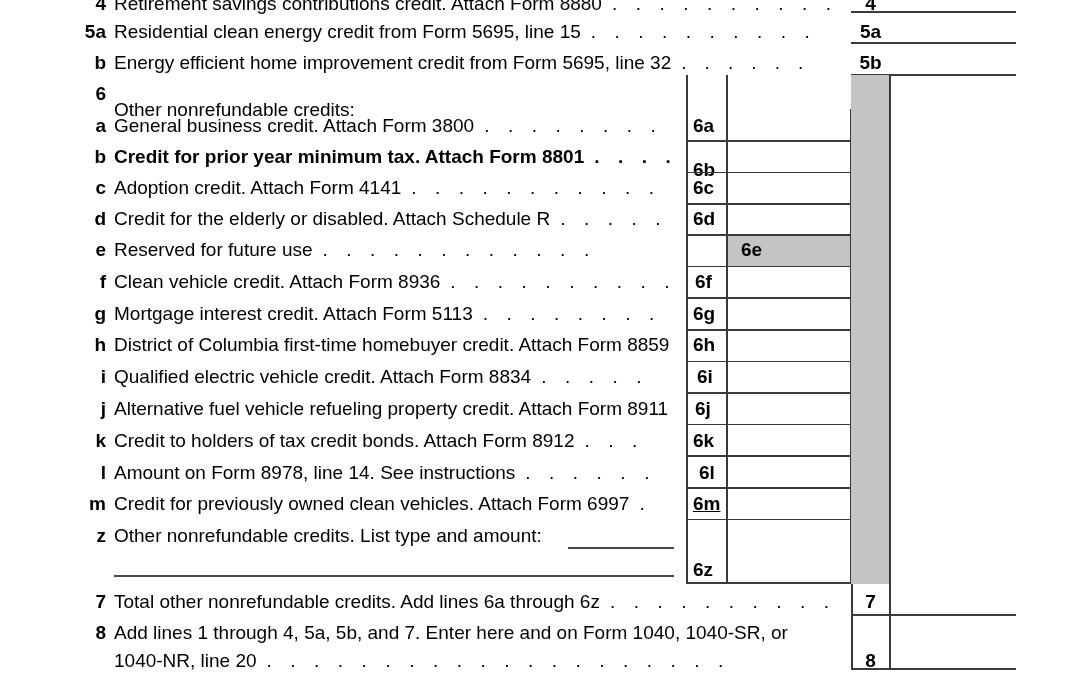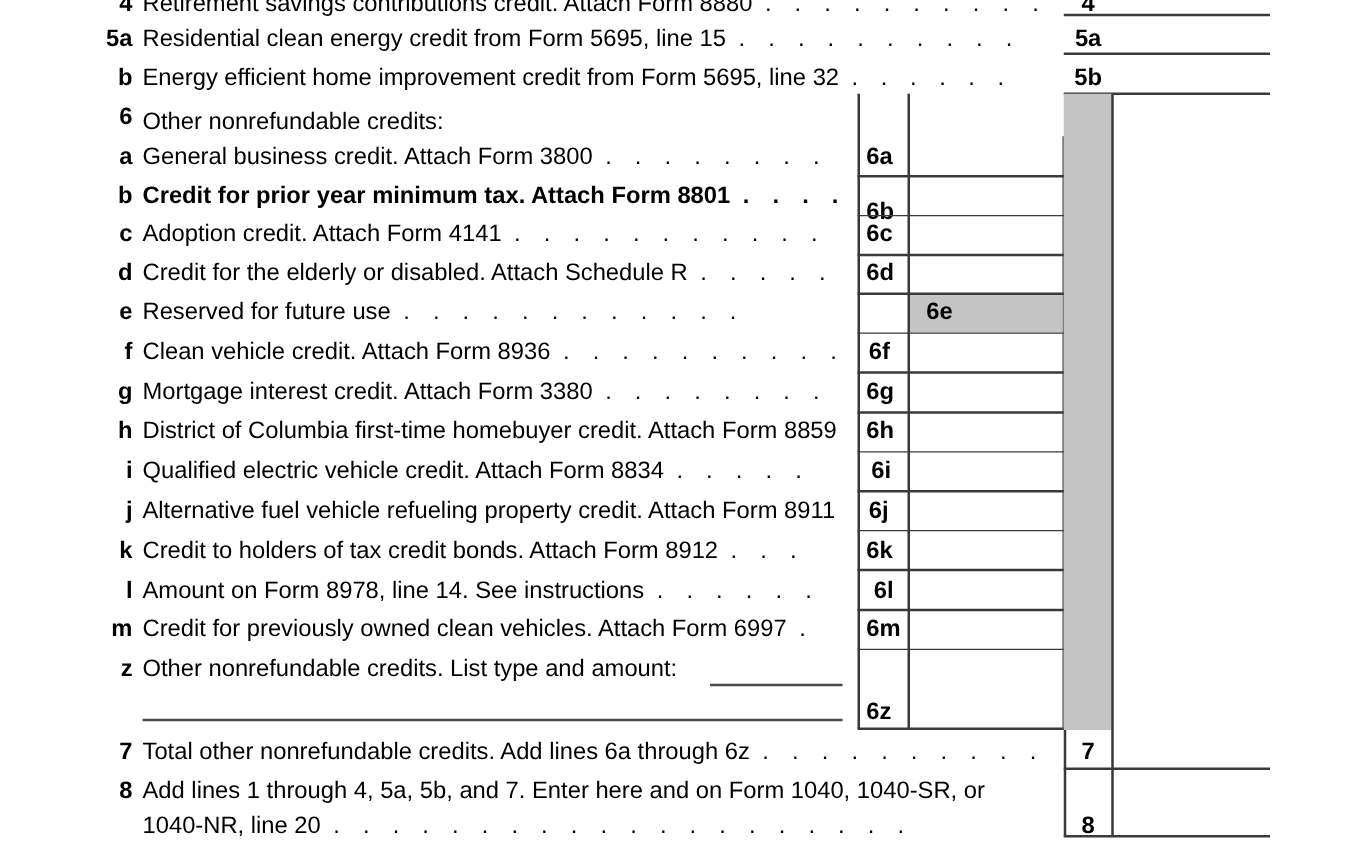--- a/index.html
+++ b/index.html
@@ -114,21 +114,21 @@
     <span class="lineno" style="left:60px; top:0;">b</span>
     <span class="desc" style="left:114px; top:0;">
       <span>Energy efficient home improvement credit from Form 5695, line 32</span><span class="leader tight">. . . . . .</span>
     </span>
     <span class="boxlabel c" style="left:851px; top:0; width:39px;text-align:center;">5b</span>
   </div>
   <div class="hline" style="left:851px; top:74px; width:165px;"></div>
 
   <div class="row" style="top:84px;">
     <span class="lineno" style="left:60px; top:0;">6</span>
-    <span class="desc" style="left:114px; top:4px;">Other nonrefundable credits:</span>
+    <span class="desc" style="left:114px; top:16px;">Other nonrefundable credits:</span>
   </div>
 
   <div class="vline" style="left:686px; top:75px; height:508px;"></div>
   <div class="vline" style="left:726px; top:75px; height:508px;"></div>
   <div class="vline" style="left:849.5px; top:109px; height:474px;"></div>
 
   <div class="shade" style="left:851px; top:75px; width:39px; height:509px;"></div>
   <div class="vline" style="left:889px; top:75px; height:509px;"></div>
 
   <div class="row" style="top:116px;">
@@ -187,21 +187,21 @@
       <span>Clean vehicle credit. Attach Form 8936</span><span class="leader">. . . . . . . . . .</span>
     </span>
     <span class="boxlabel" style="left:690px; top:0;">6f</span>
     <div style="position:absolute; left:728px; top:-6px; width:121px; height:30px;"></div>
   </div>
   <div class="hline" style="left:686px; top:297px; width:165px;"></div>
 
   <div class="row" style="top:304px;">
     <span class="lineno" style="left:60px; top:0;">g</span>
     <span class="desc" style="left:114px; top:0;">
-      <span>Mortgage interest credit. Attach Form 3380</span><span class="leader">. . . . . . . .</span>
+      <span>Mortgage interest credit. Attach Form 5113</span><span class="leader">. . . . . . . .</span>
     </span>
     <span class="boxlabel" style="left:688px; top:0;">6g</span>
     <div style="position:absolute; left:728px; top:-6px; width:121px; height:30px;"></div>
   </div>
   <div class="hline" style="left:686px; top:329px; width:165px;"></div>
 
   <div class="row" style="top:335px;">
     <span class="lineno" style="left:60px; top:0;">h</span>
     <span class="desc" style="left:114px; top:0;">
       <span>District of Columbia first-time homebuyer credit. Attach Form 8859</span><span class="leader"></span>
@@ -249,21 +249,21 @@
     <span class="boxlabel" style="left:694px; top:0;">6l</span>
     <div style="position:absolute; left:728px; top:-6px; width:121px; height:30px;"></div>
   </div>
   <div class="hline" style="left:686px; top:487px; width:165px;"></div>
 
   <div class="row" style="top:494px;">
     <span class="lineno" style="left:60px; top:0;">m</span>
     <span class="desc" style="left:114px; top:0;">
       <span>Credit for previously owned clean vehicles. Attach Form 6997</span><span class="leader">.</span>
     </span>
-    <span class="boxlabel" style="left:688px; top:0;">6m</span>
+    <span class="boxlabel" style="left:688px; top:0;text-decoration:underline;">6m</span>
     <div style="position:absolute; left:728px; top:-6px; width:121px; height:30px;"></div>
   </div>
   <div class="hline" style="left:686px; top:518.5px; width:165px;"></div>
 
   <div class="row" style="top:526px;">
     <span class="lineno" style="left:60px; top:0;">z</span>
     <span class="desc" style="left:114px; top:0;">Other nonrefundable credits. List type and amount:</span>
     <div class="writeline" style="left:568px; top:21px; width:106px;"></div>
     <div style="position:absolute; left:728px; top:-6px; width:121px; height:57px;"></div>
   </div>

